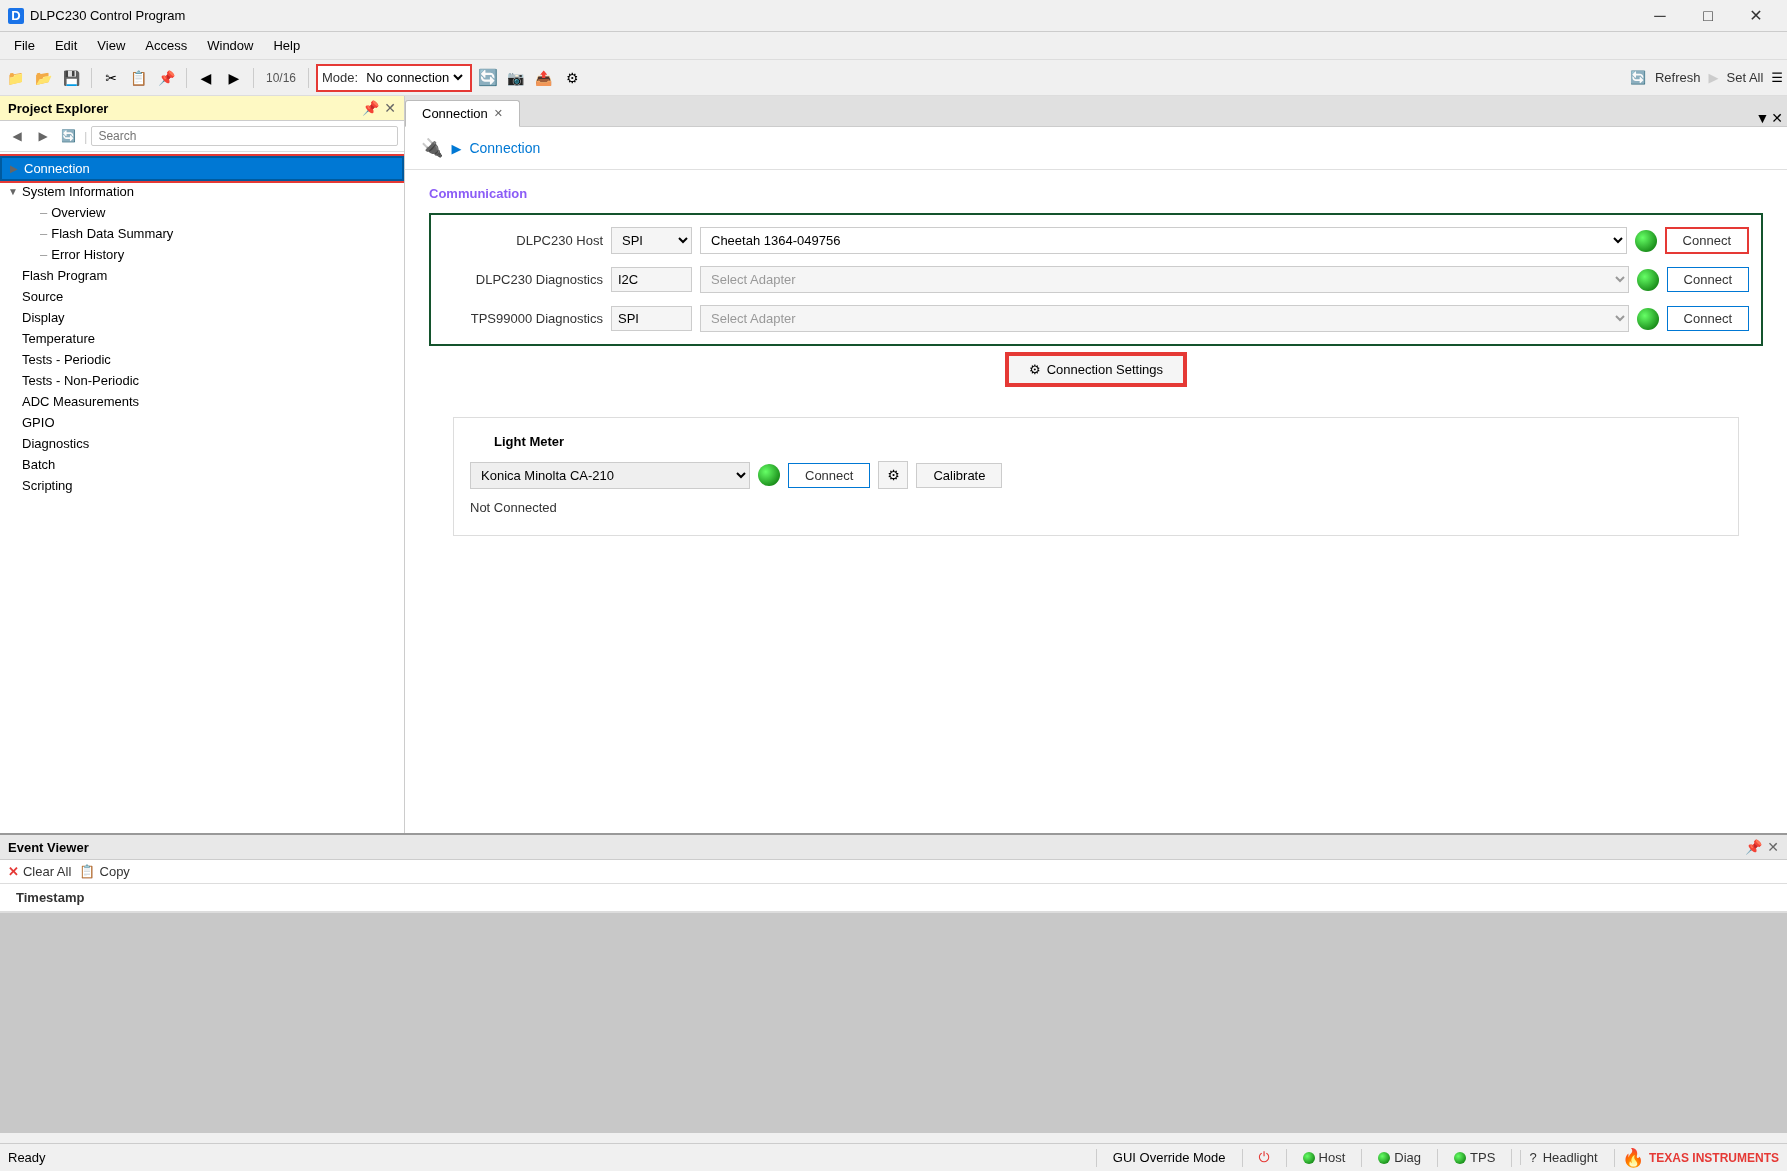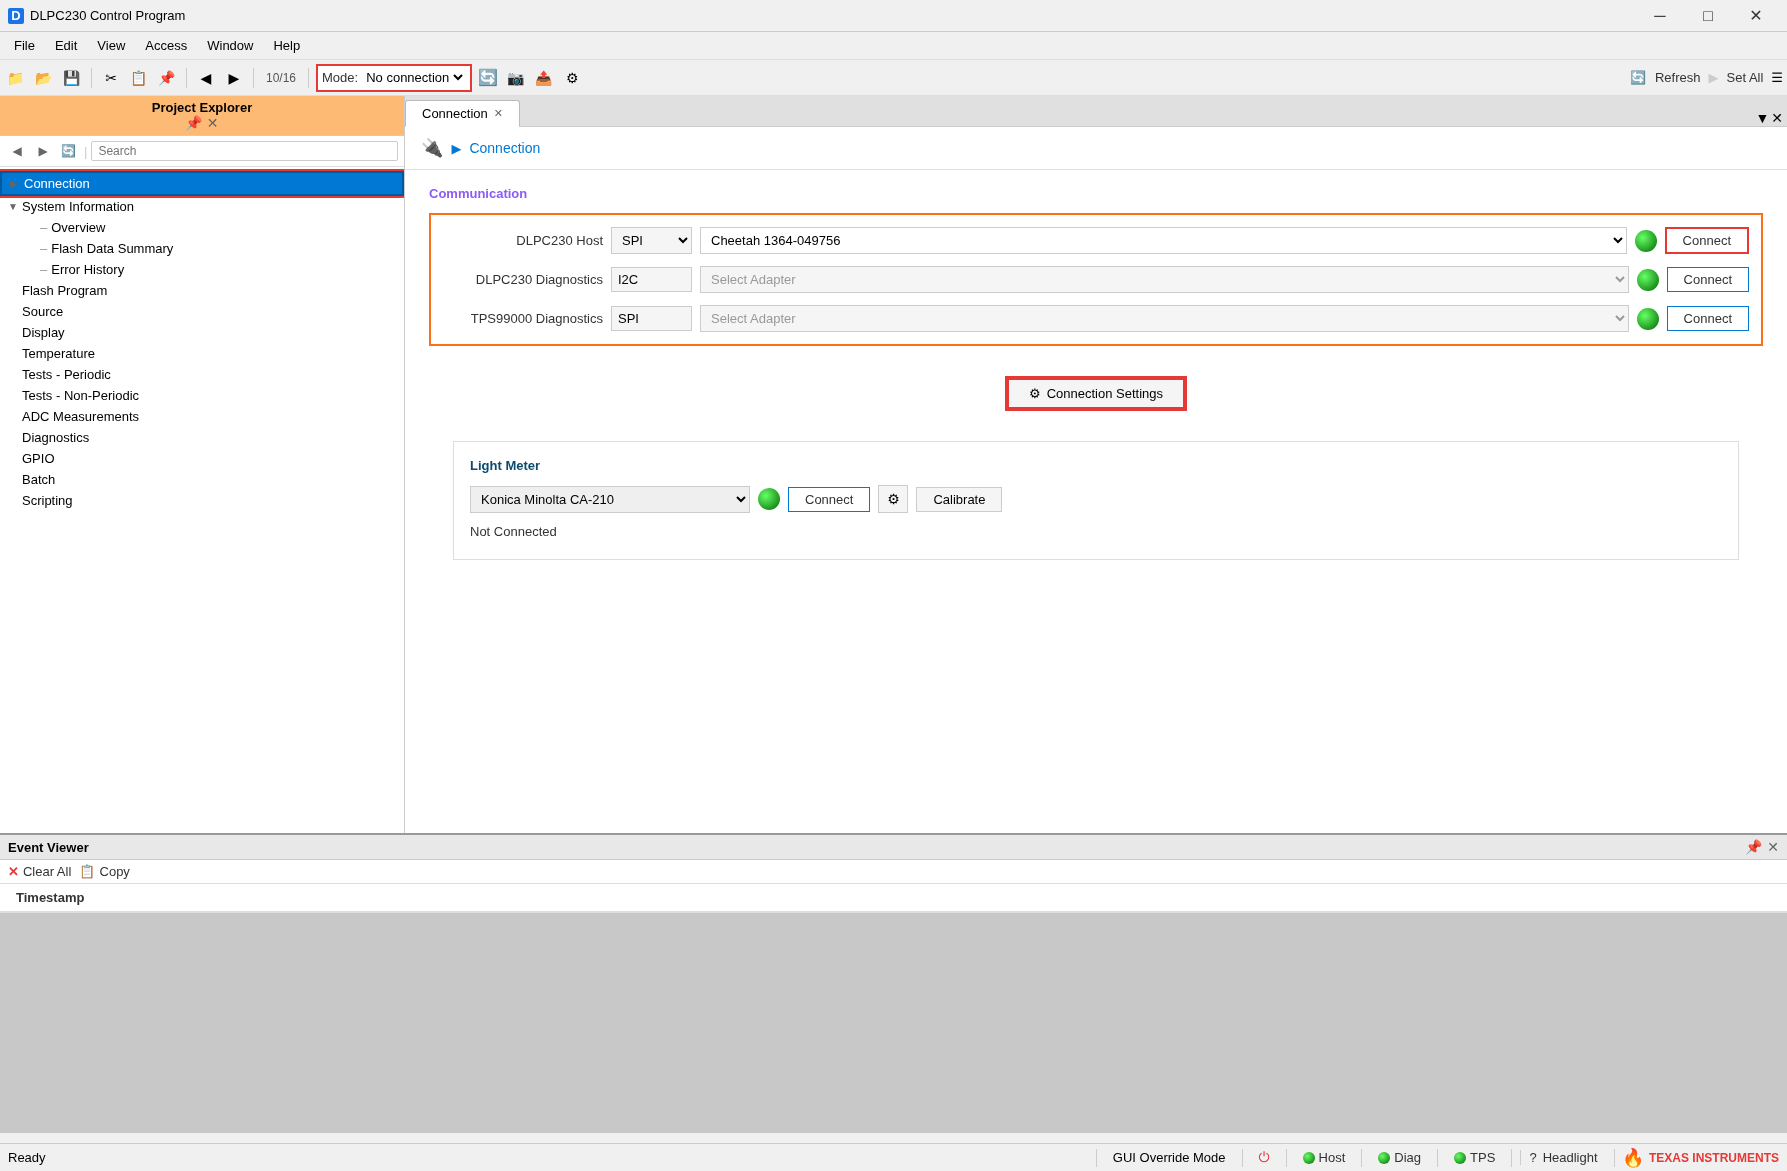--- a/index.html
+++ b/index.html
@@ -69,29 +69,28 @@
     
     .project-explorer {
       width: 405px;
       background: white;
       border-right: 1px solid #ccc;
       display: flex;
       flex-direction: column;
       flex-shrink: 0;
     }
     .panel-header {
-      background: #fdba74;
+      background: #fef9c3;
       padding: 4px 8px;
       display: flex;
       align-items: center;
       justify-content: space-between;
       border-bottom: 1px solid #ccc;
       font-size: 13px;
       font-weight: 600;
-      flex-direction: column;
     }
     .panel-header-controls { display: flex; gap: 4px; }
     .panel-header-btn { background: transparent; border: none; cursor: pointer; font-size: 14px; color: #666; }
     .search-bar { padding: 4px 6px; display: flex; align-items: center; gap: 4px; border-bottom: 1px solid #ddd; }
     .search-input { flex: 1; border: 1px solid #ccc; padding: 2px 6px; font-size: 12px; border-radius: 2px; }
     .nav-btn { background: transparent; border: 1px solid transparent; width: 22px; height: 22px; cursor: pointer; border-radius: 2px; display: flex; align-items: center; justify-content: center; font-size: 12px; color: #666; }
     .tree-view { flex: 1; overflow-y: auto; padding: 4px 0; }
     .tree-item { padding: 3px 8px; cursor: pointer; display: flex; align-items: center; }
     .tree-item.selected { background: #0078d4; color: white; }
     .tree-item.selected .tree-label { color: white; }
@@ -169,37 +168,37 @@
       padding: 4px 16px;
       border: 1px solid #0078d4;
       background: white;
       color: #333;
       cursor: pointer;
       font-size: 13px;
       min-width: 80px;
     }
     .conn-btn.highlighted { border: 2px solid #e53935; }
 
-    .comm-box { border: 2px solid #f97316; padding: 12px; margin-bottom: 32px; }
+    .comm-box { border: 2px solid #14532d; padding: 12px; margin-bottom: 8px; }
 
     .settings-btn {
       display: flex;
       align-items: center;
       gap: 6px;
       padding: 6px 20px;
       border: 2px solid #e53935;
       background: #f5f5f5;
       cursor: pointer;
       font-size: 13px;
       margin: 0 auto;
     }
     .settings-center { display: flex; justify-content: center; margin: 8px 0 16px; }
 
     .light-meter-section { margin: 0 24px; border: 1px solid #ddd; background: white; padding: 16px; }
-    .light-meter-title { font-size: 13px; font-weight: 600; color: #0c4a6e; margin-bottom: 12px; }
+    .light-meter-title { font-size: 13px; font-weight: 600; color: #000000; margin-bottom: 12px; margin-left: 24px; }
     .light-meter-row { display: flex; align-items: center; gap: 8px; margin-bottom: 7px; }
     .light-meter-select { flex: 1; max-width: 280px; border: 1px solid #ccc; padding: 4px 6px; font-size: 13px; }
     .gear-btn { width: 30px; height: 28px; border: 1px solid #ccc; background: #f5f5f5; cursor: pointer; display: flex; align-items: center; justify-content: center; font-size: 14px; }
     .calibrate-btn { padding: 4px 16px; border: 1px solid #ccc; background: #f5f5f5; cursor: pointer; font-size: 13px; }
     .not-connected { color: #333; font-size: 13px; padding: 4px 0; }
 
     
     .bottom-area {
       height: 310px;
       display: flex;
@@ -385,25 +384,25 @@
       <div class="tree-item">
         <span class="tree-expand">&nbsp;</span>
         <span class="tree-label">Tests - Non-Periodic</span>
       </div>
       <div class="tree-item">
         <span class="tree-expand">&nbsp;</span>
         <span class="tree-label">ADC Measurements</span>
       </div>
       <div class="tree-item">
         <span class="tree-expand">&nbsp;</span>
+        <span class="tree-label">GPIO</span>
+      </div>
+      <div class="tree-item">
+        <span class="tree-expand">&nbsp;</span>
         <span class="tree-label">Diagnostics</span>
-      </div>
-      <div class="tree-item">
-        <span class="tree-expand">&nbsp;</span>
-        <span class="tree-label">GPIO</span>
       </div>
       <div class="tree-item">
         <span class="tree-expand">&nbsp;</span>
         <span class="tree-label">Batch</span>
       </div>
       <div class="tree-item">
         <span class="tree-expand">&nbsp;</span>
         <span class="tree-label">Scripting</span>
       </div>
     </div>

